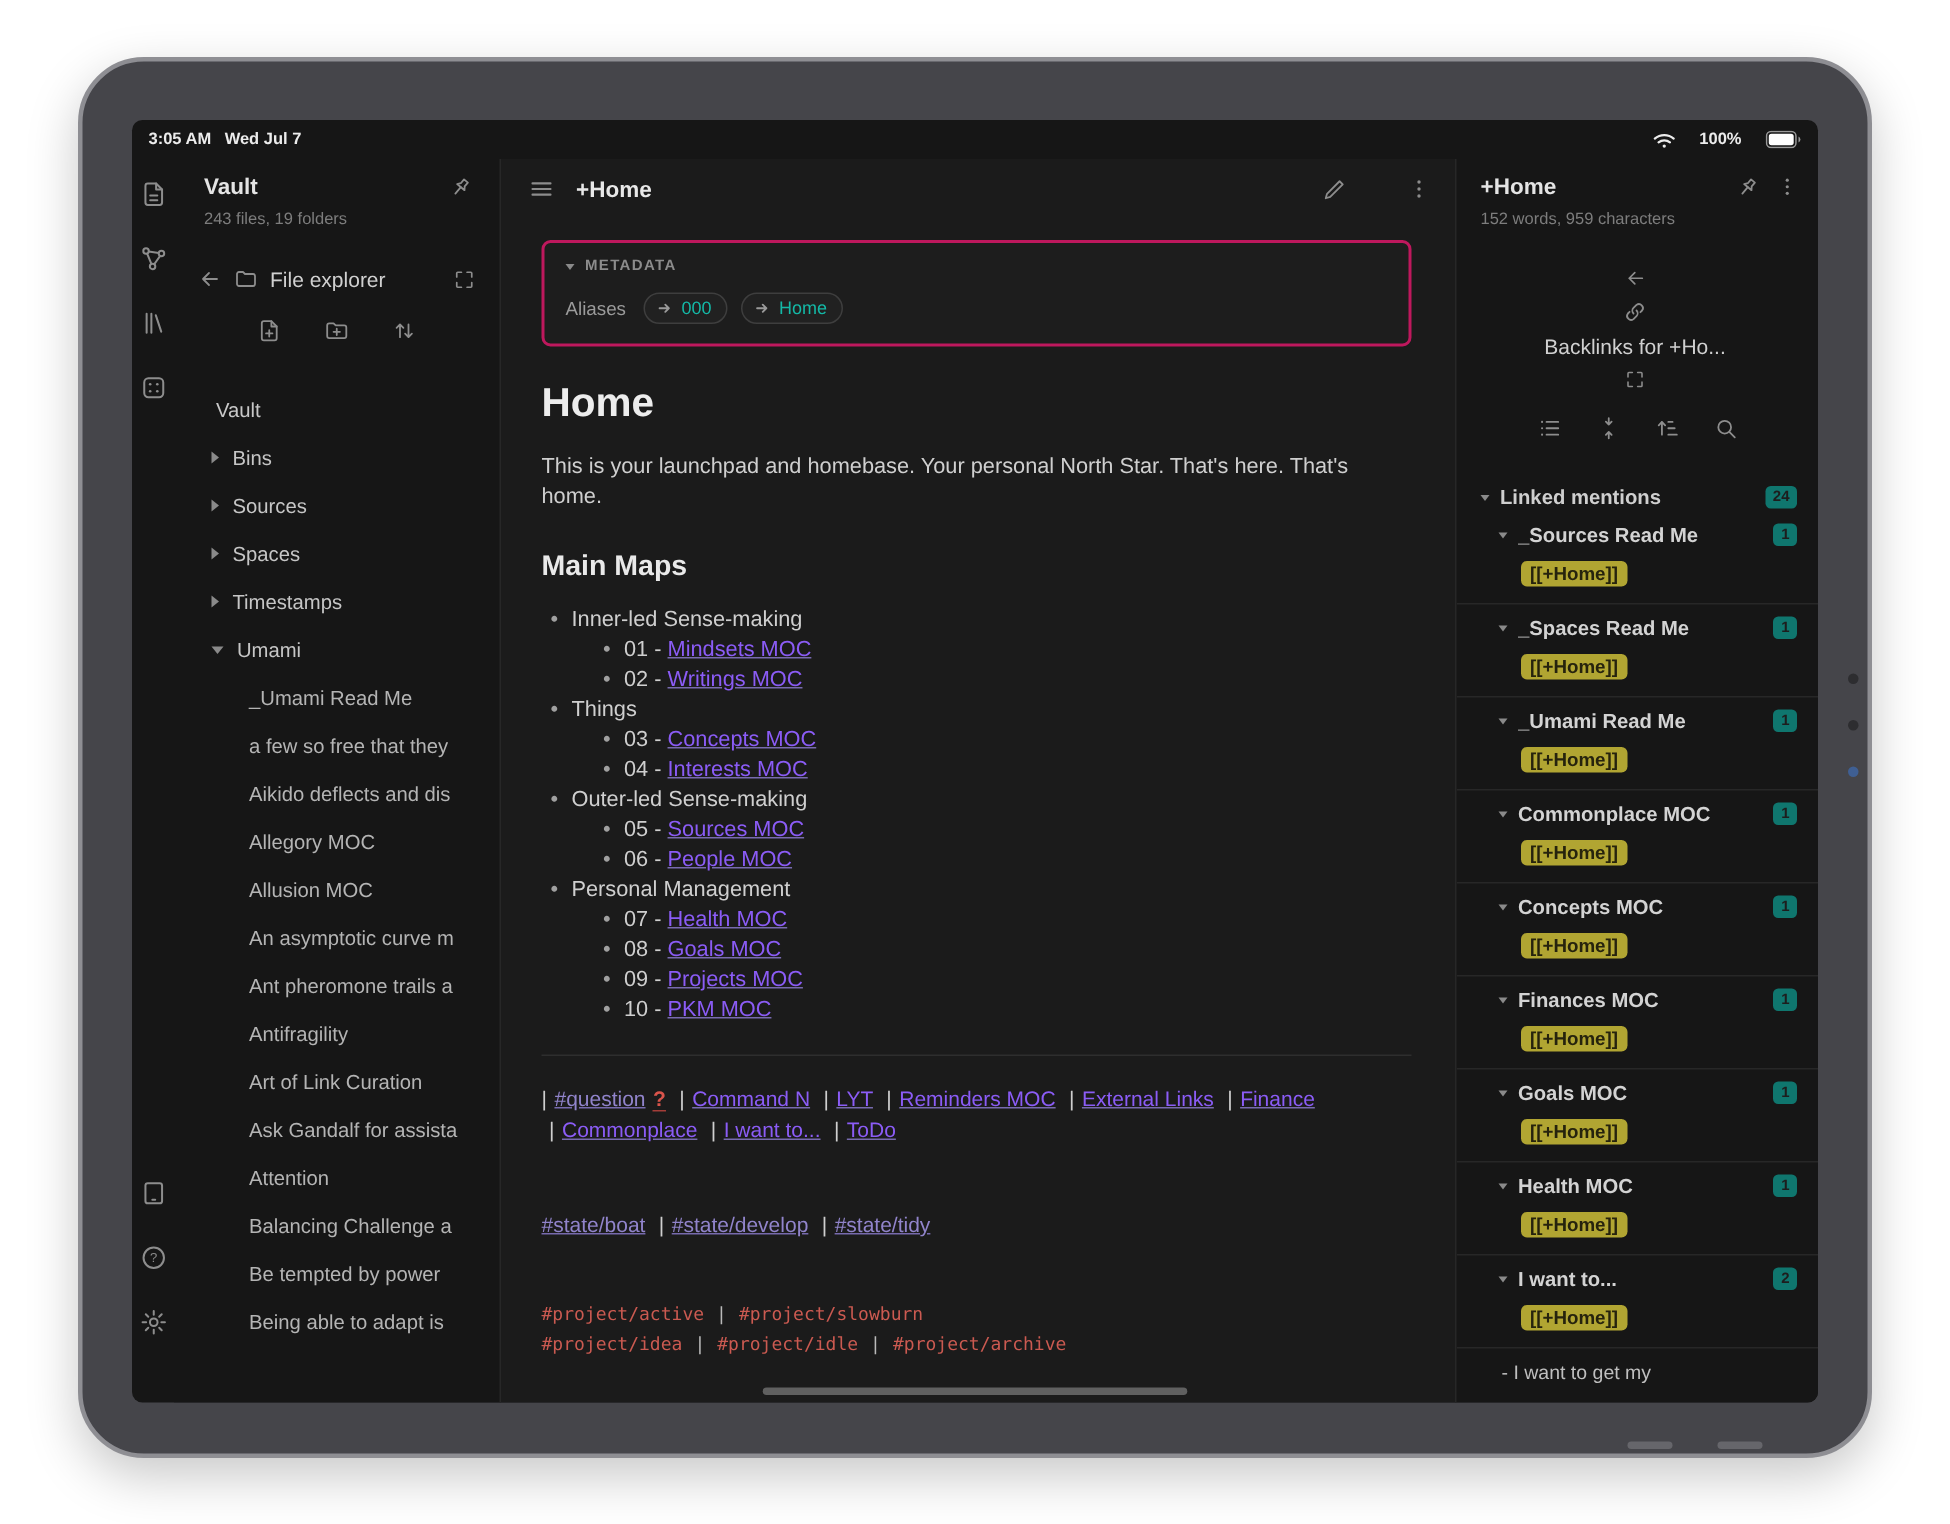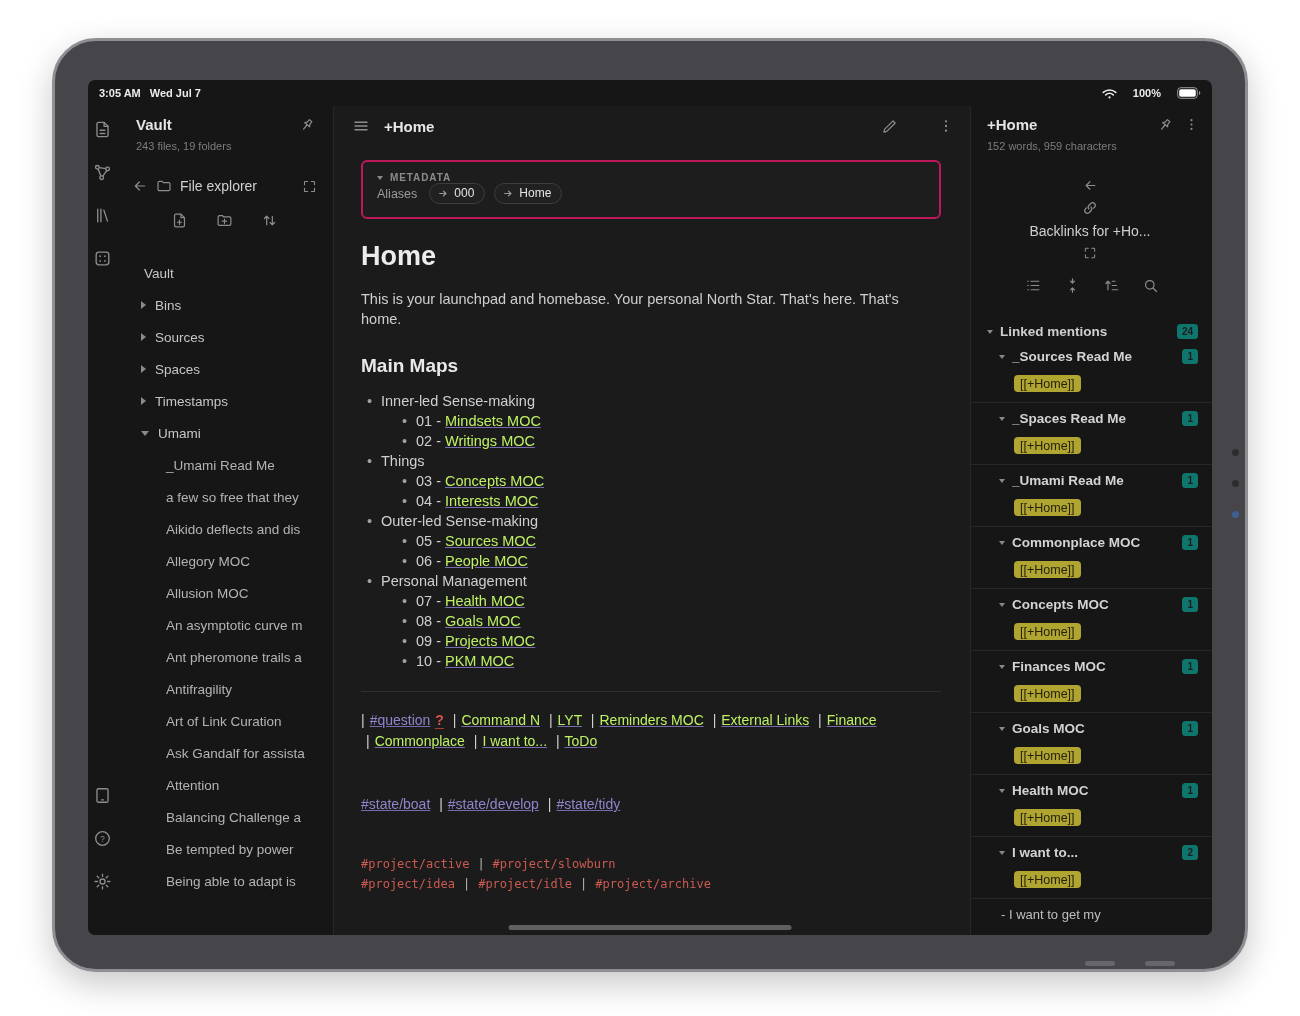--- a/index.html
+++ b/index.html
@@ -38,34 +38,34 @@
   .tri-d.sm{border-left-width:3.5px;border-right-width:3.5px;border-top-width:4.5px;}
   
   .main{flex:1;min-width:0;background:#1b1b1b;display:flex;flex-direction:column;}
   .main-header{height:40px;flex:none;display:flex;align-items:center;gap:14px;padding:0 16px 0 18px;}
   .main-title{font-size:15px;font-weight:700;color:#e8e8e8;}
   .mh-spacer{flex:1;}
   .main-scroll{flex:1;padding:6px 30px 0 27px;overflow:hidden;position:relative;}
   .doc{width:580px;}
   .meta-box{margin-top:8px;border:2px solid #be185d;background:#1d1d1d;border-radius:6px;padding:10px 14px 13px;}
   .meta-head{display:flex;align-items:center;gap:7px;font-size:10px;font-weight:700;letter-spacing:.9px;color:#8c8c8c;}
-  .meta-row{display:flex;align-items:center;gap:9px;}
+  .meta-row{display:flex;align-items:center;gap:9px;margin-top:12px;}
   .meta-label{font-size:12.5px;color:#9b9b9b;margin-right:3px;}
-  .pill{display:inline-flex;align-items:center;gap:5px;border:1px solid #3e3e3e;background:#212121;border-radius:11px;padding:2px 10px 3px 8px;font-size:12px;color:#e5e5e5;cursor:pointer;}
+  .pill{display:inline-flex;align-items:center;gap:5px;border:1px solid #3e3e3e;background:#212121;border-radius:11px;padding:2px 10px 3px 8px;font-size:12px;color:#14b8a6;cursor:pointer;}
   .pill svg{color:#9a9a9a;}
   .doc-h1{margin:22px 0 0;font-size:27px;font-weight:700;color:#ededed;}
   .doc-intro{margin:17px 0 0;font-size:14.5px;line-height:20px;color:#cfcfcf;}
   .doc-h2{margin:26px 0 0;font-size:19px;font-weight:700;color:#e9e9e9;}
   .mlist{list-style:none;margin:14px 0 0;padding:0;font-size:14.5px;color:#cfcfcf;}
   .mlist li{line-height:20px;position:relative;}
   .mlist li.l1{padding-left:20px;}
   .mlist li.l1::before{content:"\2022";position:absolute;left:6px;color:#a0a0a0;}
   .mlist li.l2{padding-left:55px;}
   .mlist li.l2::before{content:"\2022";position:absolute;left:41px;color:#a0a0a0;}
-  .ilink{color:#bef264;text-decoration:underline;text-decoration-color:#776aae;cursor:pointer;}
+  .ilink{color:#8b5cf6;text-decoration:underline;text-decoration-color:#776aae;cursor:pointer;}
   .tag{color:#9184cb;text-decoration:underline;text-decoration-color:#776aae;cursor:pointer;}
   .sep{border:none;border-top:1px solid #2e2e2e;margin:20px 0 0;}
   .qlinks{margin:18px 0 0;font-size:14px;line-height:21px;color:#d0d0d0;}
   .pipe{color:#cfcfcf;margin:0 5px;}
   .pipe.first{margin-left:0;}
   .qmark{color:#da544b;font-weight:700;margin-left:5px;border-bottom:1.5px solid #a33d38;cursor:pointer;}
   .states{margin:44px 0 0;font-size:14px;}
   .projects{margin:42px 0 0;font-family:"DejaVu Sans Mono",monospace;font-size:12px;line-height:20px;color:#cb5a51;}
   .projects .pipe{color:#b9b9b9;margin:0 8px;}
   .projects code{font-family:inherit;cursor:pointer;}
@@ -79,21 +79,21 @@
   .bl-row .lbl{flex:1;white-space:nowrap;overflow:hidden;}
   .bl-toolbar{margin-top:17px;display:flex;justify-content:center;gap:22px;color:#9c9c9c;}
   .lm-row{margin-top:30px;display:flex;align-items:center;gap:7px;padding:0 14px 0 16px;font-size:13.5px;font-weight:600;color:#cfcfcf;cursor:pointer;}
   .lm-row .lbl{flex:1;}
   .badge{background:#0f766e;color:#1d1d1d;font-size:10px;font-weight:700;border-radius:3.5px;padding:1.5px 5px;line-height:12px;}
   .bgroups{margin-top:2px;flex:1;overflow:hidden;}
   .bgroup{padding:8px 14px 11px 28px;border-bottom:1px solid #272727;}
   .bhead{display:flex;align-items:center;gap:7px;font-size:13.5px;font-weight:600;color:#d3d3d3;cursor:pointer;}
   .bhead .lbl{flex:1;white-space:nowrap;overflow:hidden;}
   .bmatch{margin-top:9px;padding-left:15px;}
-  .hl{background:#b1a532;color:#26230d;font-size:12.5px;font-weight:400;padding:1.5px 6px;border-radius:4px;cursor:pointer;}
+  .hl{background:#b1a532;color:#26230d;font-size:12.5px;font-weight:700;padding:1.5px 6px;border-radius:4px;cursor:pointer;}
   .bcontext{padding:8px 14px 0 30px;font-size:13px;color:#bfbfbf;}
 </style>
 </head>
 <body>
 
 <div class="ipad">
   <div class="cam-dot" style="top:408px;"></div>
   <div class="cam-dot" style="top:439px;"></div>
   <div class="cam-dot blue" style="top:470px;"></div>
   <div class="spk" style="left:1030px;"></div>

